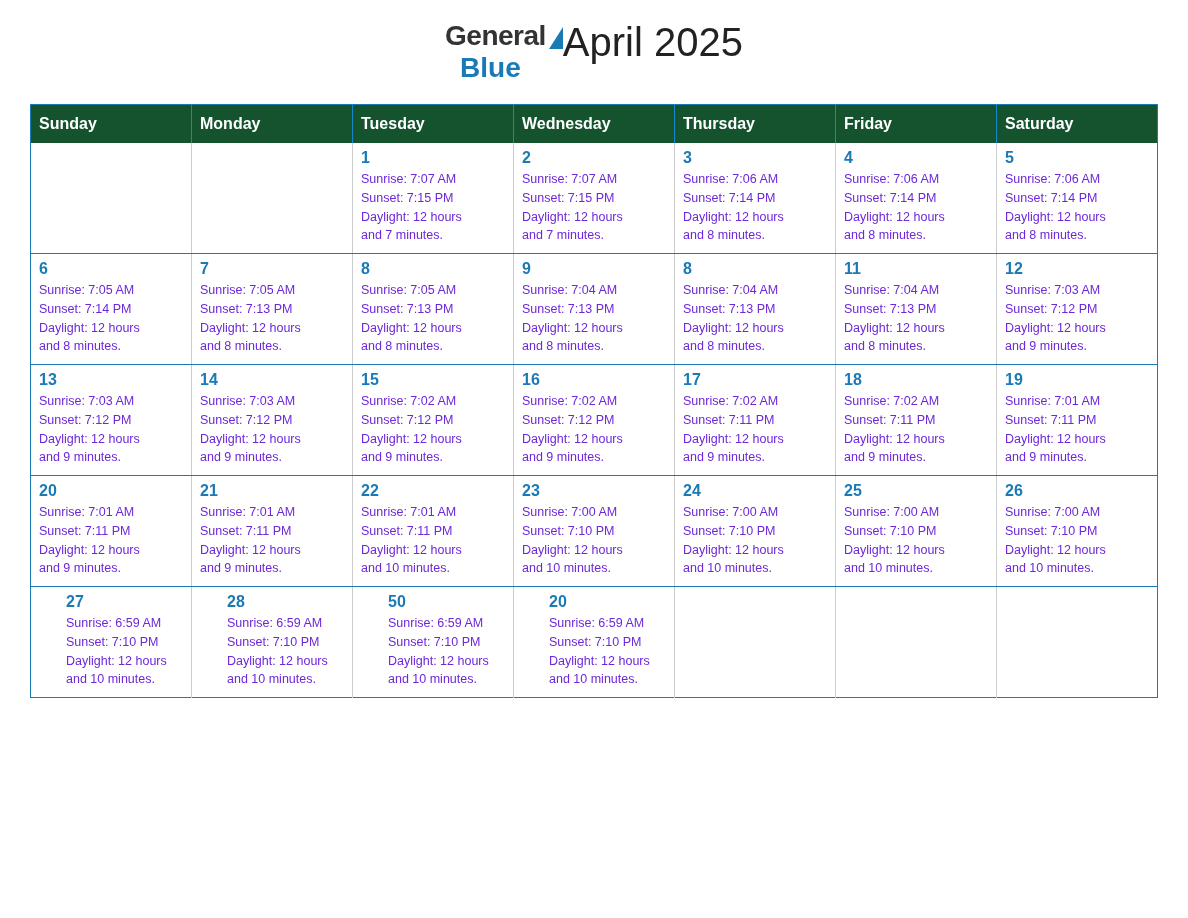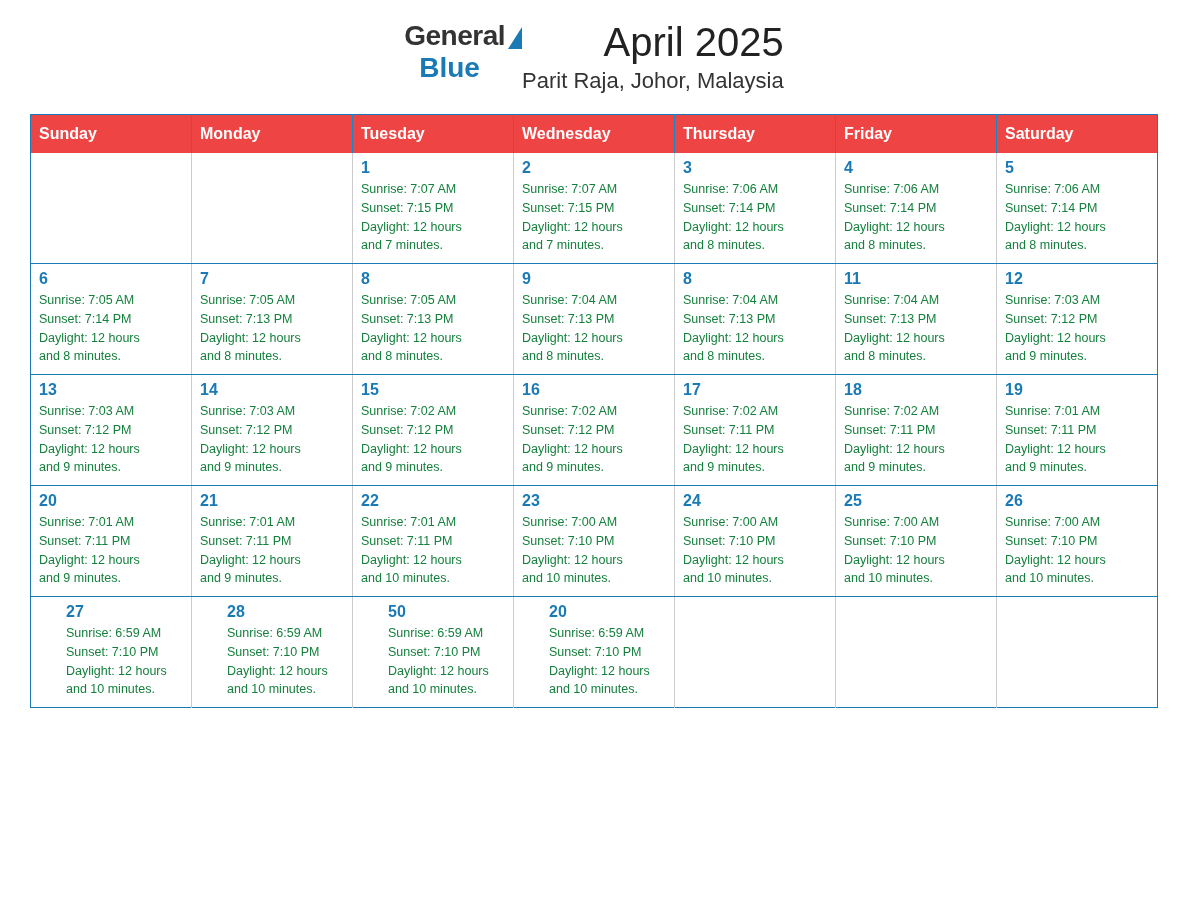--- a/index.html
+++ b/index.html
@@ -70,21 +70,21 @@
     }
 
     
     .calendar {
       width: 100%;
       border-collapse: collapse;
       border: 1px solid #1a7ab5;
     }
 
     .calendar thead tr th {
-      background-color: #ef4444;
+      background-color: #14532d;
       color: #fff;
       font-size: 16px;
       font-weight: bold;
       padding: 10px 8px;
       text-align: left;
       border-right: 1px solid #1488c8;
     }
     .calendar thead tr th:last-child {
       border-right: none;
       margin-left: 43px;
@@ -110,21 +110,21 @@
 
     .day-number {
       font-size: 16px;
       font-weight: bold;
       color: #1a7ab5;
       display: block;
       margin-bottom: 3px;
     }
     .day-info {
       font-size: 12.5px;
-      color: #15803d;
+      color: #6d28d9;
       line-height: 1.5;
     }
     .empty-cell {
       background: #fff;
     }
   </style>
 </head>
 <body>
 
 <div class="header">
@@ -132,21 +132,20 @@
     <div class="logo-top">
       <span class="logo-general">General</span>
       <div class="logo-triangle"></div>
     </div>
     <div class="logo-blue-row">
       <span class="logo-blue">Blue</span>
     </div>
   </div>
   <div class="title-block">
     <div class="title-month">April 2025</div>
-    <div class="title-location">Parit Raja, Johor, Malaysia</div>
   </div>
 </div>
 
 <table class="calendar">
   <thead>
     <tr>
     <th>Sunday</th>
         <th>Monday</th>
         <th>Tuesday</th>
         <th>Wednesday</th>

